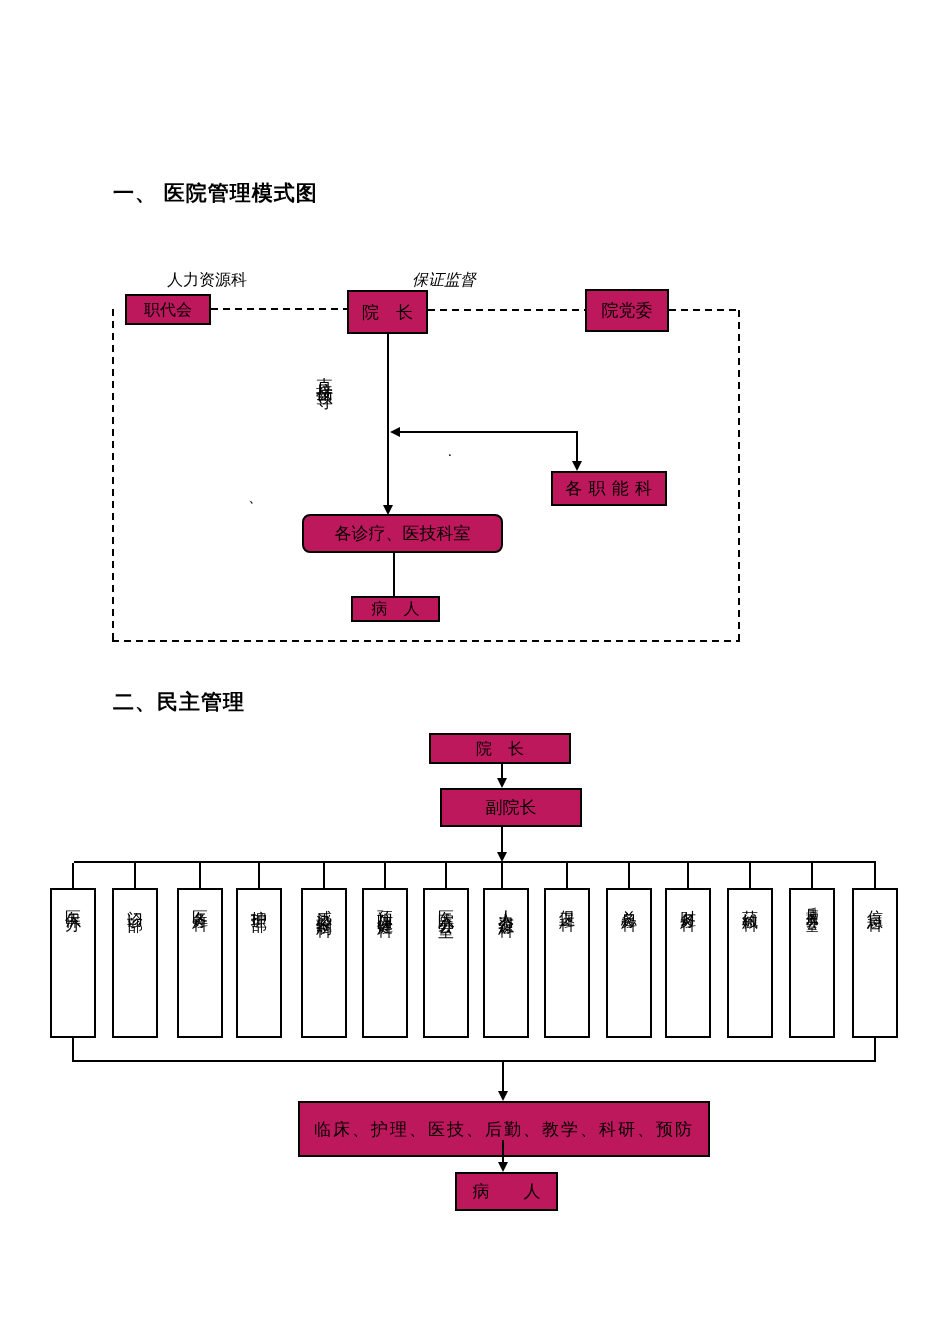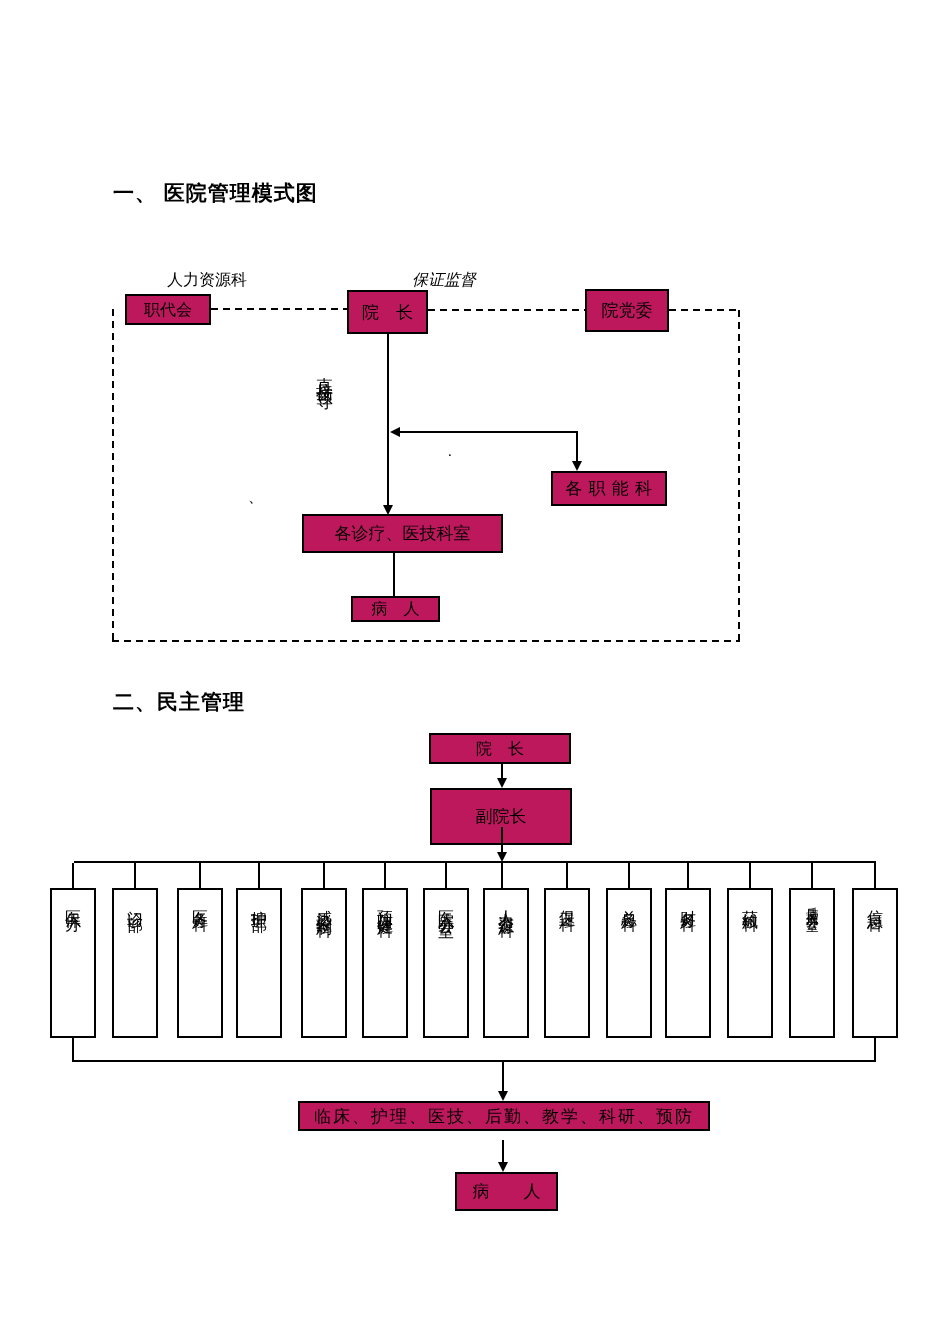--- a/index.html
+++ b/index.html
@@ -66,38 +66,38 @@
   <div class="hdash" style="left:669px; top:309px; width:71px;"></div>
 
   <div class="lbl" style="left:167px; top:272px;">人力资源科</div>
   <div class="lbl" style="left:412px; top:272px;font-style:italic;">保证监督</div>
   <div class="vlabel" style="left:316px; top:364px;">直接领导</div>
 
   <div class="box" style="left:125px; top:294px; width:86px; height:31px; font-size:16px;">职代会</div>
   <div class="box" style="left:347px; top:290px; width:81px; height:44px;">院　长</div>
   <div class="box" style="left:585px; top:289px; width:84px; height:43px;">院党委</div>
   <div class="box" style="left:511px; top:471px; width:116px; height:35px; letter-spacing:1px;margin-left:40px;">各 职 能 科</div>
-  <div class="box" style="left:302px; top:514px; width:201px; height:39px;">各诊疗、医技科室</div>
+  <div class="box" style="left:302px; top:514px; width:201px; height:39px;border-radius:8px;">各诊疗、医技科室</div>
   <div class="box" style="left:351px; top:596px; width:89px; height:26px; font-size:16px;">病　人</div>
 
   <div class="vline" style="left:387px; top:334px; height:178px;"></div>
   <div class="arrow-down" style="left:383px; top:505px;"></div>
   <div class="hline" style="left:398px; top:431px; width:180px;"></div>
   <div class="arrow-left" style="left:390px; top:427px;"></div>
   <div class="vline" style="left:576px; top:431px; height:32px;"></div>
   <div class="arrow-down" style="left:572px; top:461px;"></div>
   <div class="vline" style="left:393px; top:553px; height:43px;"></div>
 
   <div class="stray" style="left:248px; top:490px;">、</div>
   <div class="stray" style="left:448px; top:444px;">.</div>
 
   <div class="box" style="left:429px; top:733px; width:142px; height:31px; font-size:16px;">院　长</div>
   <div class="vline" style="left:501px; top:764px; height:16px;"></div>
   <div class="arrow-down" style="left:497px; top:778px;"></div>
-  <div class="box" style="left:430px; top:788px; width:142px; height:57px;">副院长</div>
+  <div class="box" style="left:440px; top:788px; width:142px; height:39px;">副院长</div>
   <div class="vline" style="left:501px; top:827px; height:27px;"></div>
   <div class="arrow-down" style="left:497px; top:852px;"></div>
 
   <div class="hline" style="left:74px; top:861px; width:802px;"></div>
   <div class="vline" style="left:72px;  top:863px; height:25px;"></div>
   <div class="vline" style="left:134px; top:863px; height:25px;"></div>
   <div class="vline" style="left:199px; top:863px; height:25px;"></div>
   <div class="vline" style="left:258px; top:863px; height:25px;"></div>
   <div class="vline" style="left:323px; top:863px; height:25px;"></div>
   <div class="vline" style="left:384px; top:863px; height:25px;"></div>
@@ -152,18 +152,18 @@
   <div class="vbox" style="left:852px; top:888px; width:46px; height:150px;">
       <span class="vtext">信息科</span>
     </div>
 
   <div class="vline" style="left:72px;  top:1038px; height:24px;"></div>
   <div class="vline" style="left:874px; top:1038px; height:24px;"></div>
   <div class="hline" style="left:72px; top:1060px; width:804px;"></div>
   <div class="vline" style="left:502px; top:1062px; height:30px;"></div>
   <div class="arrow-down" style="left:498px; top:1091px;"></div>
 
-  <div class="box" style="left:298px; top:1101px; width:412px; height:30px; letter-spacing:2px;">临床、护理、医技、后勤、教学、科研、预防</div>
+  <div class="box" style="left:298px; top:1101px; width:412px; height:56px; letter-spacing:2px;">临床、护理、医技、后勤、教学、科研、预防</div>
   <div class="vline" style="left:502px; top:1140px; height:24px;"></div>
   <div class="arrow-down" style="left:498px; top:1162px;"></div>
   <div class="box" style="left:455px; top:1172px; width:103px; height:39px;">病　　人</div>
 
 </div>
 
 </body></html>

